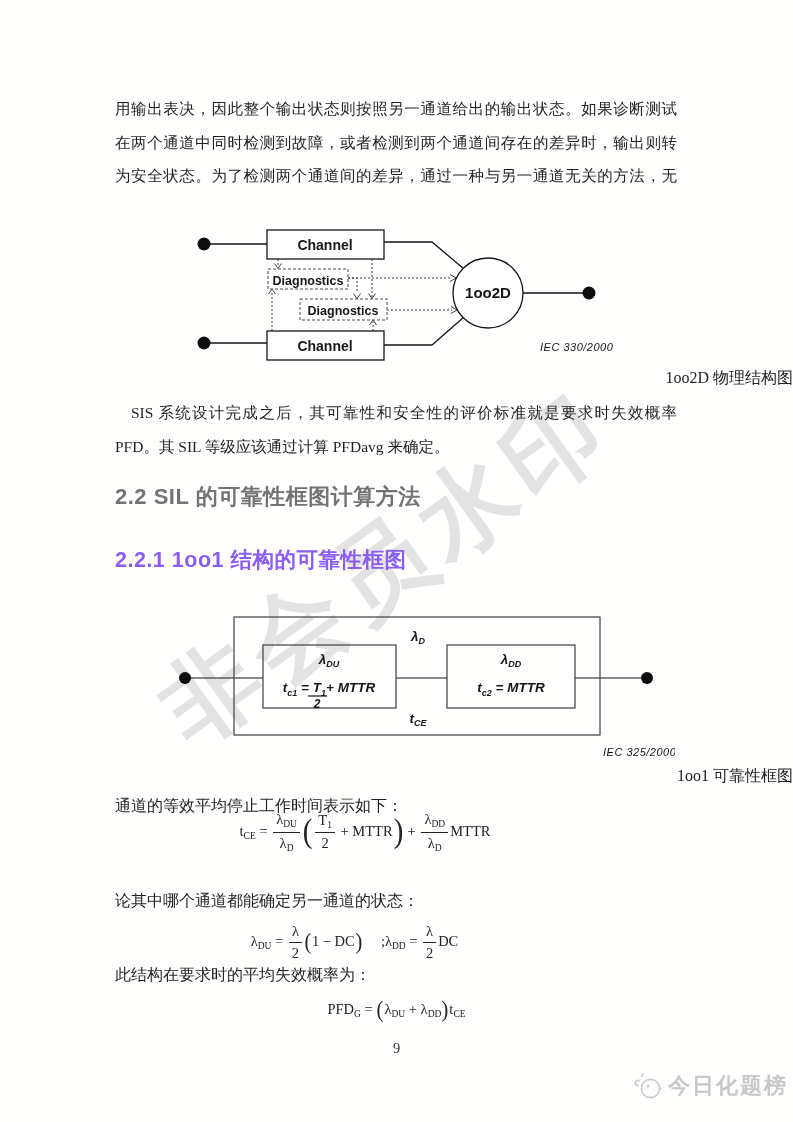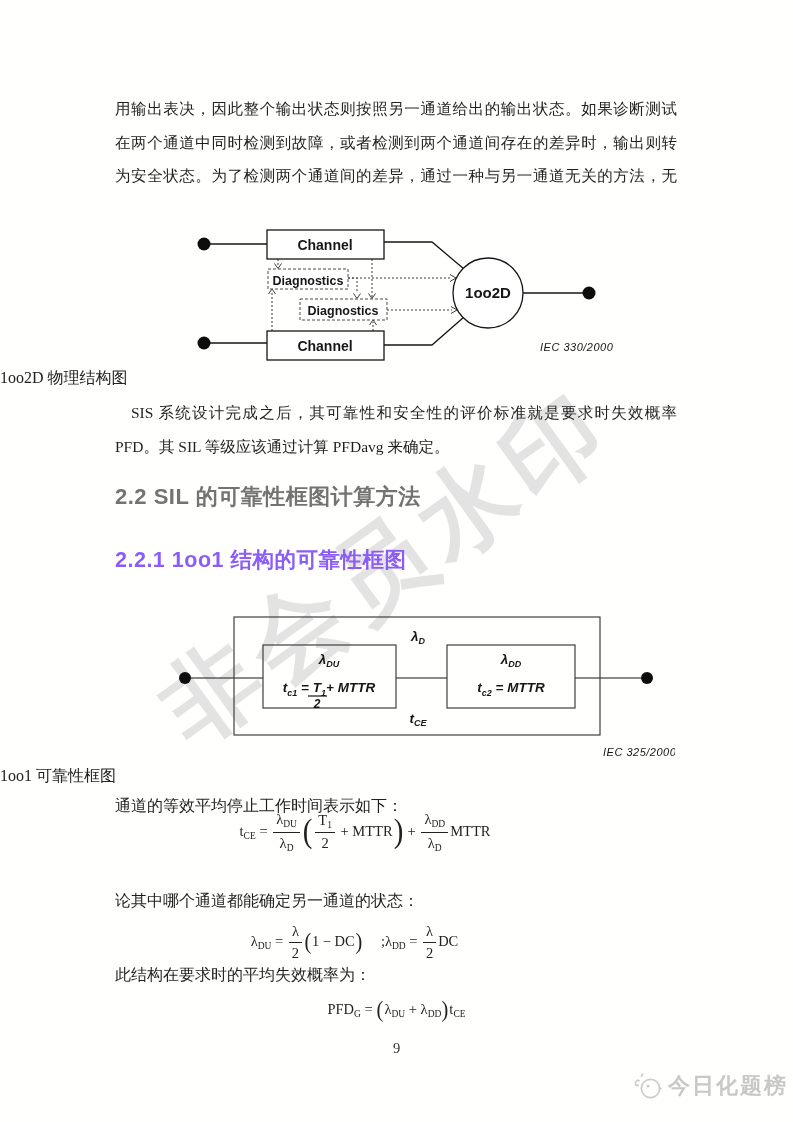--- a/index.html
+++ b/index.html
@@ -29,21 +29,21 @@
   .h2 {
     position:absolute; left:115px; top:483px;
     font-family:"Liberation Sans", sans-serif; font-weight:700;
     font-size:22px; line-height:28px; color:#737373; letter-spacing:.5px;
   }
   .h3 {
     position:absolute; left:115px; top:546px;
     font-family:"Liberation Sans", sans-serif; font-weight:700;
     font-size:21.5px; line-height:28px; color:#8b5cf6; letter-spacing:.5px;
   }
-  .caption { position:absolute; left:0; width:793px; text-align:left;
+  .caption { position:absolute; left:0; width:793px; text-align:right;
     font-size:16px; line-height:24px; color:#222; }
   .lead { position:absolute; left:115px; font-size:16px; line-height:24px; }
   
   .formula-row { position:absolute; left:0; width:793px; text-align:center; color:#222; }
   .formula { display:inline-block; font-size:14.5px; line-height:1; white-space:pre; }
   .formula span { white-space:pre; vertical-align:middle; }
   .formula sub { font-size:9.5px; vertical-align:-4px; line-height:1; }
   .frac { display:inline-block; vertical-align:middle; margin:0 2px; }
   .frac .num { display:block; text-align:center; border-bottom:1px solid #222; padding:1px 3px 2px; line-height:1.1; }
   .frac .den { display:block; text-align:center; padding-top:2px; line-height:1.1; }

